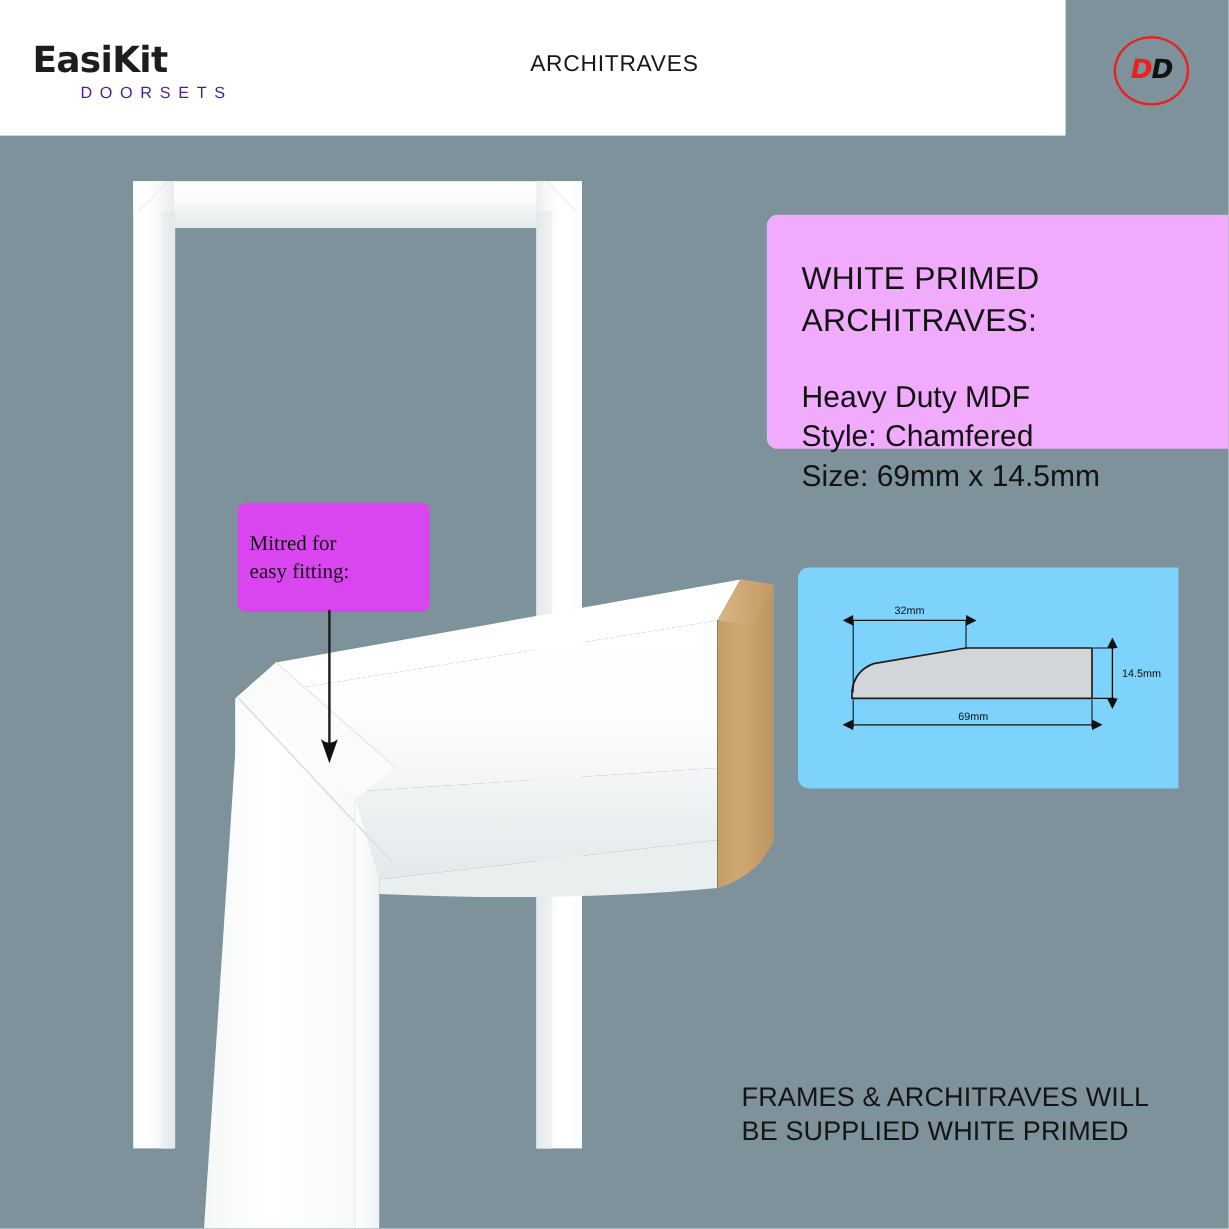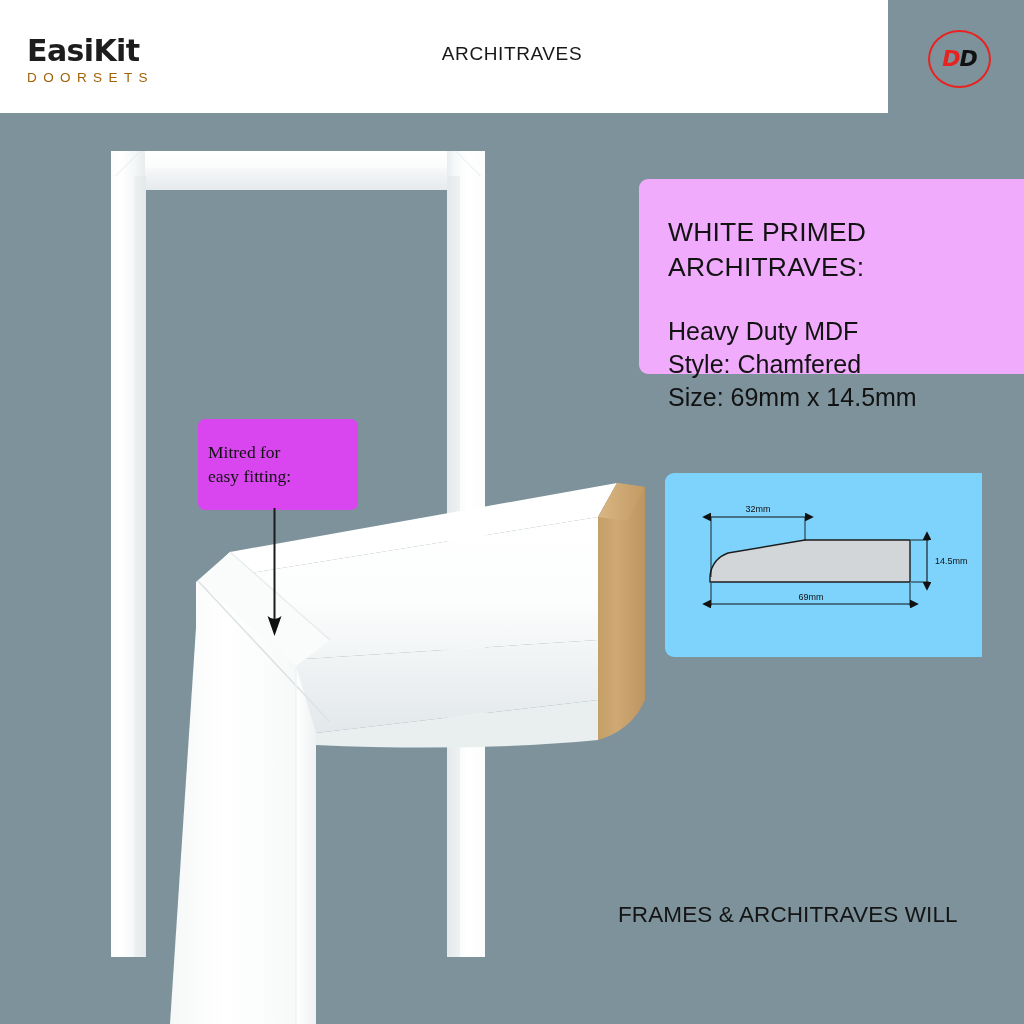--- a/index.html
+++ b/index.html
@@ -38,23 +38,24 @@
     font-weight: 700;
     letter-spacing: -0.6px;
     color: #1d1d1d;
     line-height: 1;
     font-family: "DejaVu Sans", sans-serif;
   }
   #logo-sub {
     margin-top: 5px;
     font-size: 13.5px;
     letter-spacing: 6.4px;
-    color: #a16207;
+    color: #4c1d95;
     line-height: 1;
     font-family: "Liberation Sans", sans-serif;
+    margin-left: 40px;
   }
   #header-title {
     position: absolute;
     left: 0; top: 43px;
     width: 1024px;
     text-align: center;
     font-size: 19px;
     letter-spacing: 0.6px;
     color: #181818;
     font-family: "Liberation Sans", sans-serif;
@@ -338,15 +339,16 @@
 
       <line x1="46" y1="131" x2="245" y2="131" stroke="#111111" stroke-width="1.1" marker-start="url(#arrL)" marker-end="url(#arrR)"></line>
       <line x1="46" y1="110" x2="46" y2="133" stroke="#111111" stroke-width="0.9"></line>
       <line x1="245" y1="110" x2="245" y2="133" stroke="#111111" stroke-width="0.9"></line>
       <text x="146" y="127" text-anchor="middle" font-family="Liberation Sans, sans-serif" font-size="9" fill="#111111">69mm</text>
     </svg>
   </div>
 
   <div id="footer-text">
     <div>FRAMES &amp; ARCHITRAVES WILL</div>
+    <div>BE SUPPLIED WHITE PRIMED</div>
   </div>
 
 </div>
 
 </body></html>

